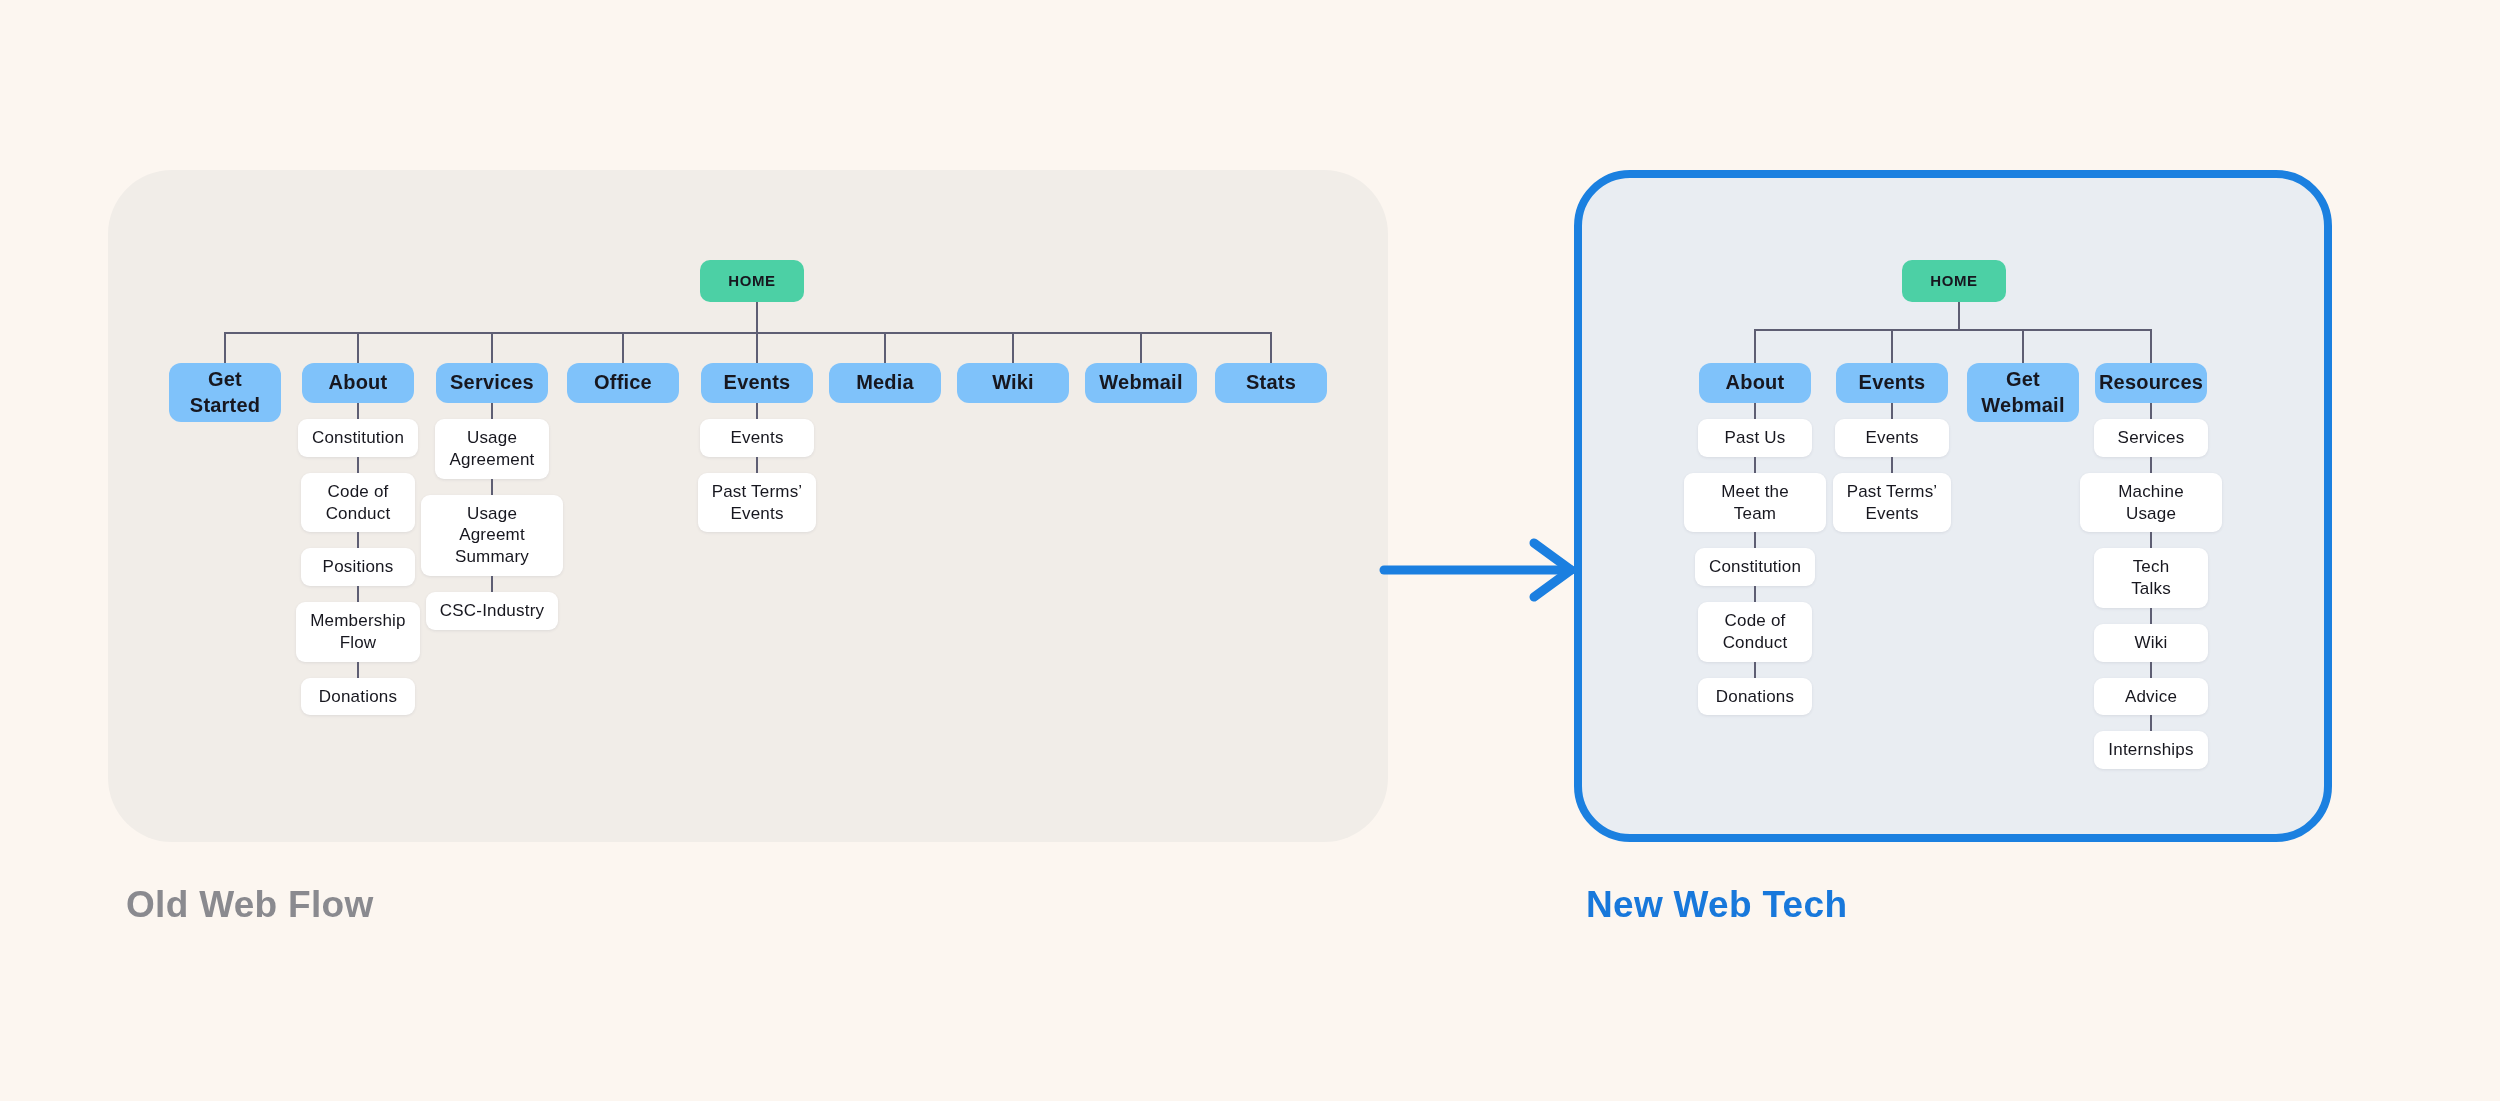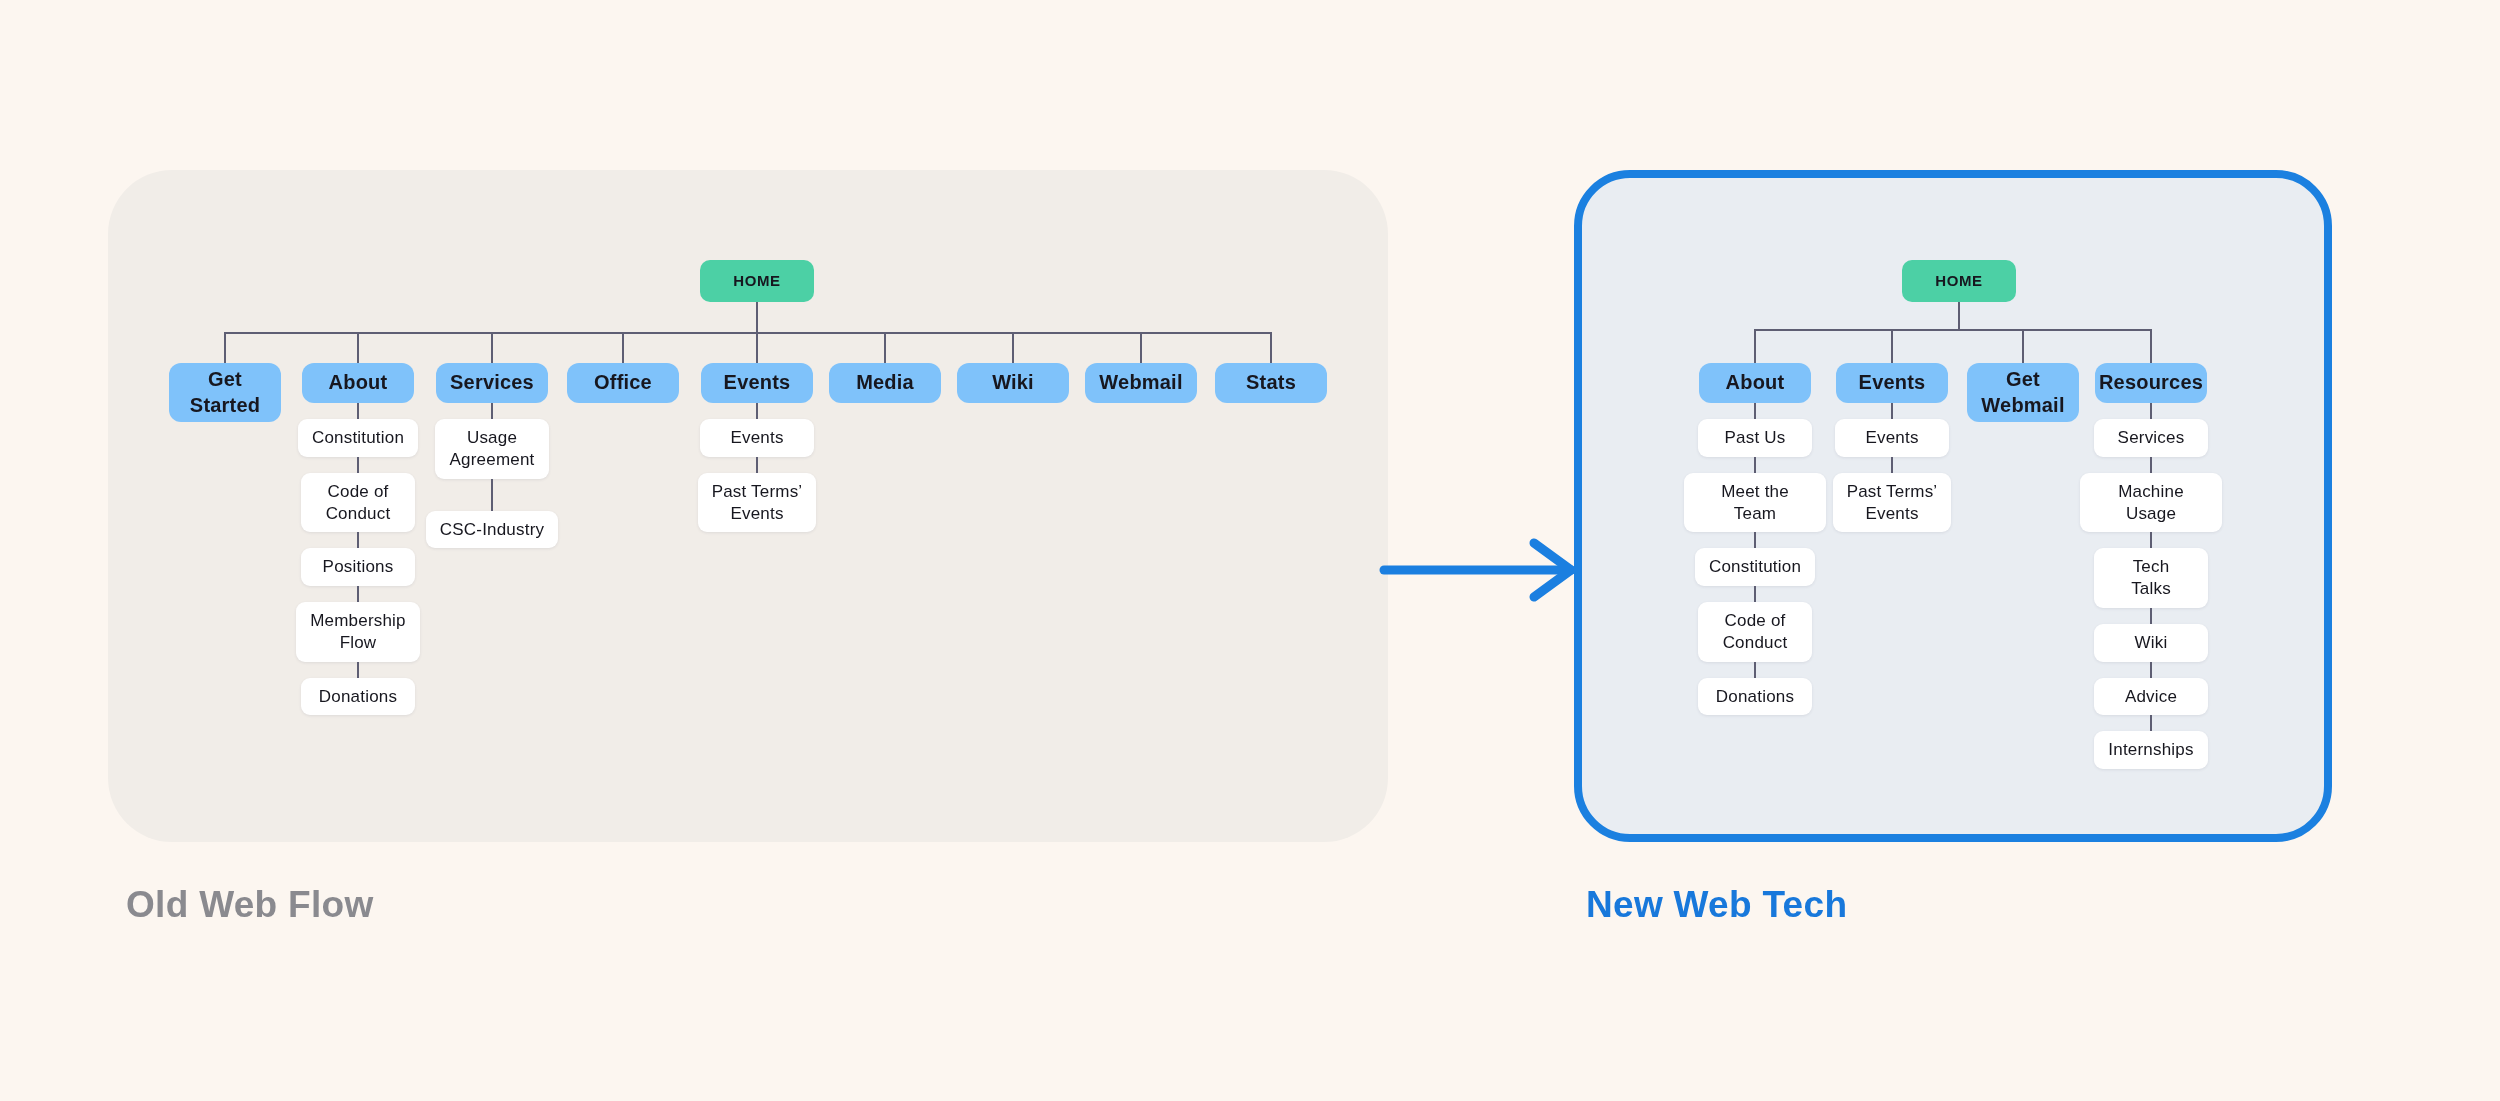--- a/index.html
+++ b/index.html
@@ -40,21 +40,21 @@
     box-sizing: border-box;
     display: flex;
     align-items: center;
     justify-content: center;
     text-align: center;
     letter-spacing: 0.2px;
     line-height: 1.28;
   }
   .root-node {
     position: absolute;
-    width: 114px;
+    width: 104px;
     height: 42px;
     border-radius: 10px;
     background: var(--root-node, #4CD0A5);
     font-size: 15px;
     font-weight: 600;
     letter-spacing: 0.6px;
   }
   .section-node {
     width: 112px;
     min-height: 40px;
@@ -164,20 +164,22 @@
         <div class="child-link"></div>
         <div class="node page-node">Donations</div>
       </div>
       <div class="v-connector" style="left: 384px; top: 162px; height: 31px;"></div>
       <div class="flow-column" style="left: 309px; top: 193px;">
         <div class="node section-node">Services</div>
         <div class="child-link"></div>
         <div class="node page-node">Usage
 Agreement</div>
         <div class="child-link"></div>
+        <div class="node page-node">Usage Agreemt
+Summary</div>
         <div class="child-link"></div>
         <div class="node page-node">CSC-Industry</div>
       </div>
       <div class="v-connector" style="left: 515px; top: 162px; height: 31px;"></div>
       <div class="flow-column" style="left: 440px; top: 193px;">
         <div class="node section-node">Office</div>
       </div>
       <div class="v-connector" style="left: 649px; top: 162px; height: 31px;"></div>
       <div class="flow-column" style="left: 574px; top: 193px;">
         <div class="node section-node">Events</div>

